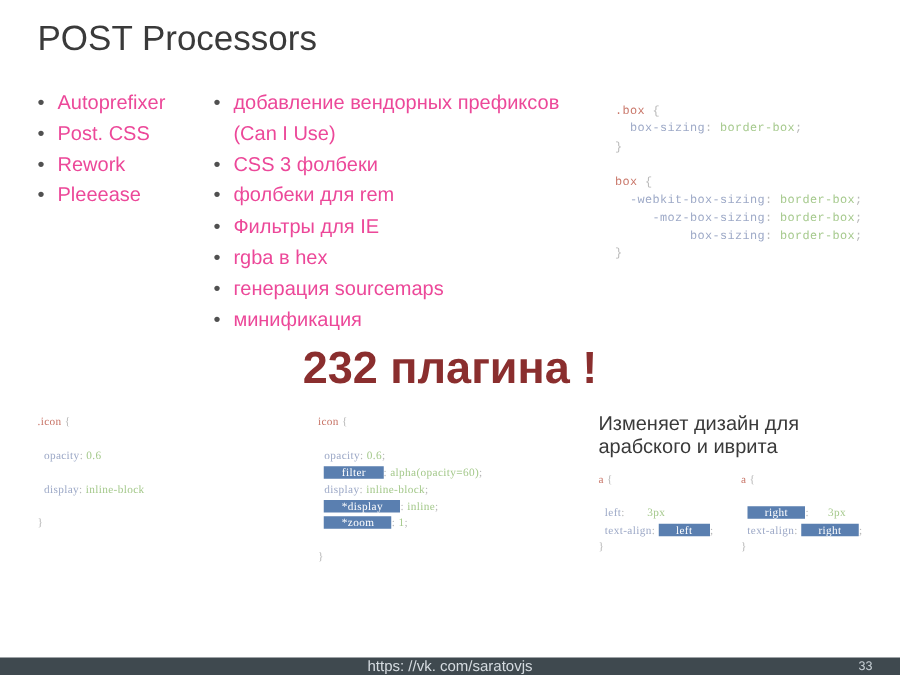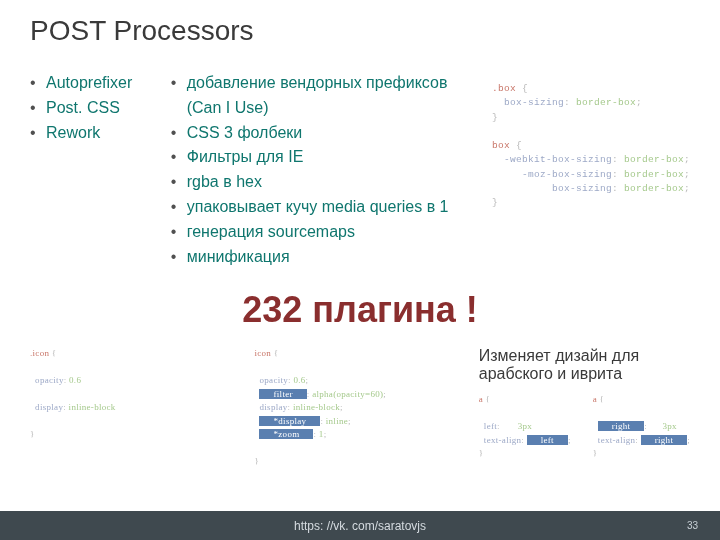--- a/index.html
+++ b/index.html
@@ -28,21 +28,21 @@
   }
   .top {
     display: flex;
     gap: 22px;
   }
   ul.b {
     list-style: none;
     margin: 0;
     padding: 0;
     font-size: 16px;
-    color: #0f766e;
+    color: #ec4899;
   }
   ul.b li {
     position: relative;
     padding-left: 16px;
     line-height: 1.55;
   }
   ul.b li::before {
     content: "•";
     position: absolute;
     left: 0;
@@ -63,33 +63,33 @@
   .codebox .k-sel  { color: #c9776a; }  
   .codebox .k-prop { color: #9da9c7; }  
   .codebox .k-val  { color: #a5c98c; }  
   .codebox .k-hl   { background: #5a7fb0; color: #fff; padding: 0 14px; }
   .codebox .k-dim  { color: #b8b8b8; }
   .bignote {
     text-align: center;
     font-size: 36px;
     font-weight: 600;
     color: #8a2e2e;
-    margin: 20px 0 16px 0;
+    margin: 4px 0 16px 0;
   }
   .bottom-row {
     display: flex;
     gap: 16px;
     padding: 0 0 0 0;
   }
   .bottom-row .codebox { font-size: 9px; font-family: Liberation Serif, serif; }
   .bcol { flex: 1; }
   .footer {
     position: absolute;
     left: 0; right: 0; bottom: 0;
-    height: 29px;
+    height: 14px;
     background: #3f494f;
     color: #d5dbe0;
     font-size: 12px;
     display: flex;
     align-items: center;
     justify-content: center;
   }
   .footer .pn {
     position: absolute;
     right: 22px;
@@ -104,28 +104,29 @@
 <div class="slide">
 
   <h1 class="title">POST Processors</h1>
 
   <div class="top">
 
     <ul class="b col-left">
       <li>Autoprefixer</li>
       <li>Post. CSS</li>
       <li>Rework</li>
+      <li>Pleeease</li>
     </ul>
 
     <ul class="b col-mid">
       <li>добавление вендорных префиксов (Can I Use)</li>
       <li>CSS 3 фолбеки</li>
+      <li>фолбеки для rem</li>
       <li>Фильтры для IE</li>
       <li>rgba в hex</li>
-      <li>упаковывает кучу media queries в 1</li>
       <li>генерация sourcemaps</li>
       <li>минификация</li>
     </ul>
 
     <div class="code-right codebox"><span class="k-sel">.box</span><span class="k-dim"> {</span>
   <span class="k-prop">box-sizing</span><span class="k-dim">: </span><span class="k-val">border-box</span><span class="k-dim">;</span>
 <span class="k-dim">}</span>
 
 <span class="k-sel">box</span><span class="k-dim"> {</span>
   <span class="k-prop">-webkit-box-sizing</span><span class="k-dim">: </span><span class="k-val">border-box</span><span class="k-dim">;</span>

